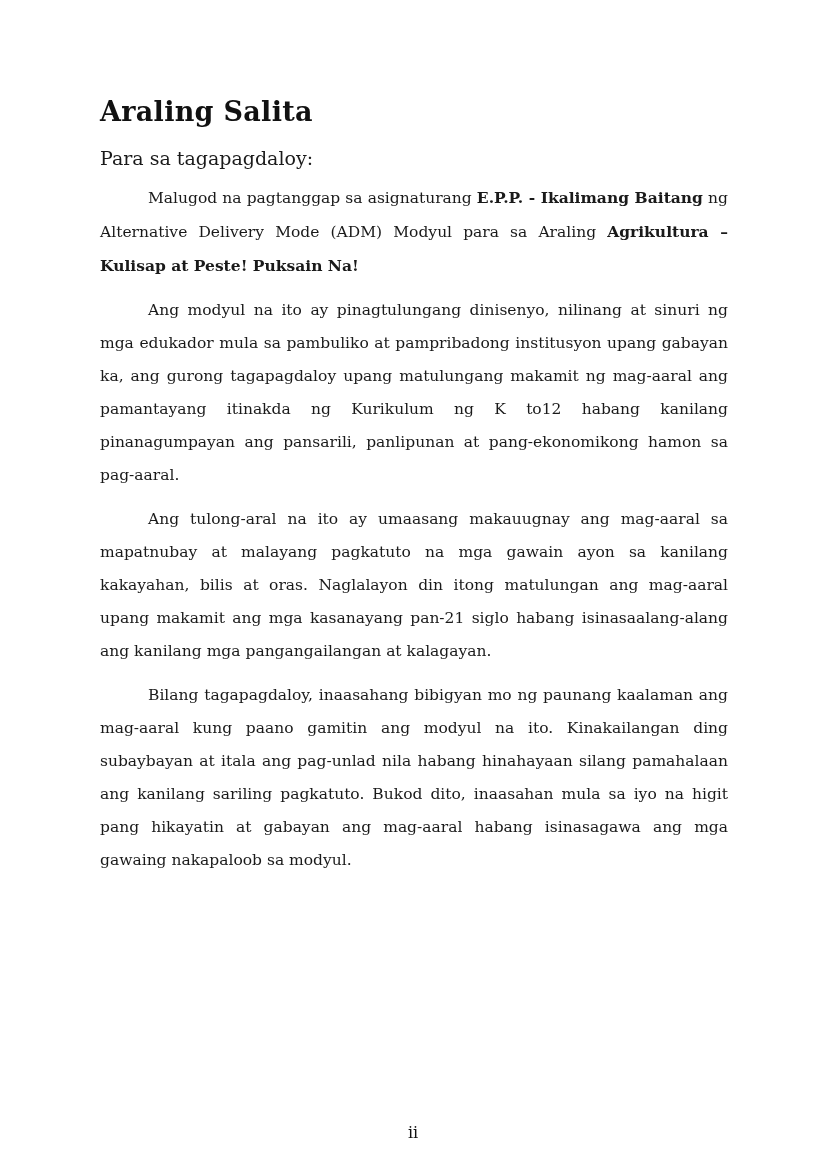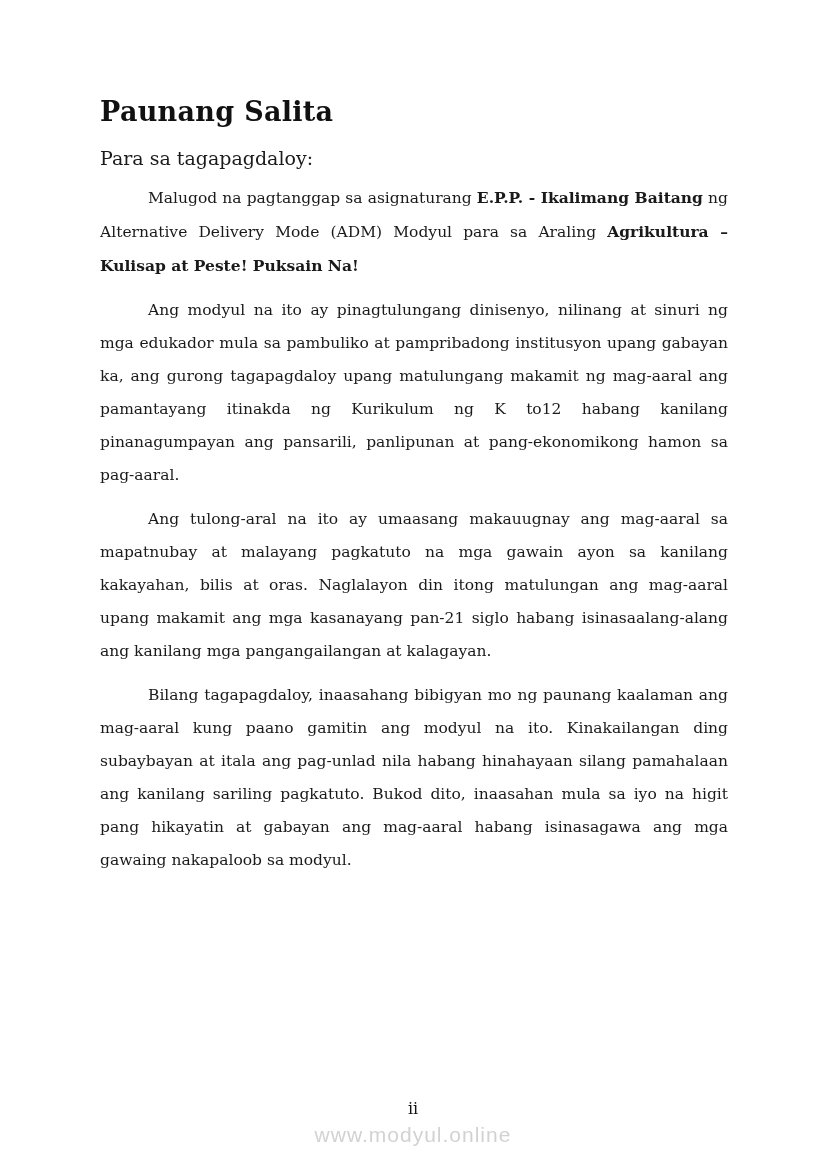--- a/index.html
+++ b/index.html
@@ -62,26 +62,25 @@
     font-family: "Liberation Sans", sans-serif;
     font-size: 21px;
     letter-spacing: 1px;
   }
 </style>
 </head>
 <body>
 
 <div class="page">
   <div class="content">
-    <h1 class="title">Paunang Salita</h1>
+    <h1 class="title">Araling Salita</h1>
     <p class="salutation">Para sa tagapagdaloy:</p>
     <div id="paragraphs">
         <p class="para"><span>Malugod na pagtanggap sa asignaturang </span><span class="bold">E.P.P. - Ikalimang Baitang</span><span> ng Alternative Delivery Mode (ADM) Modyul para sa Araling </span><span class="bold">Agrikultura – Kulisap at Peste! Puksain Na!</span></p>
         <p class="para"><span>Ang modyul na ito ay pinagtulungang dinisenyo, nilinang at sinuri ng mga edukador mula sa pambuliko at pampribadong institusyon upang gabayan ka, ang gurong tagapagdaloy upang matulungang makamit ng mag-aaral ang pamantayang itinakda ng Kurikulum ng K to12 habang kanilang pinanagumpayan ang pansarili, panlipunan at pang-ekonomikong hamon sa pag-aaral.</span></p>
         <p class="para"><span>Ang tulong-aral na ito ay umaasang makauugnay ang mag-aaral sa mapatnubay at malayang pagkatuto na mga gawain ayon sa kanilang kakayahan, bilis at oras. Naglalayon din itong matulungan ang mag-aaral upang makamit ang mga kasanayang pan-21 siglo habang isinasaalang-alang ang kanilang mga pangangailangan at kalagayan.</span></p>
         <p class="para"><span>Bilang tagapagdaloy, inaasahang bibigyan mo ng paunang kaalaman ang mag-aaral kung paano gamitin ang modyul na ito. Kinakailangan ding subaybayan at itala ang pag-unlad nila habang hinahayaan silang pamahalaan ang kanilang sariling pagkatuto. Bukod dito, inaasahan mula sa iyo na higit pang hikayatin at gabayan ang mag-aaral habang isinasagawa ang mga gawaing nakapaloob sa modyul.</span></p>
       </div>
   </div>
   <div class="footer">
     <div class="page-number">ii</div>
-    <div class="watermark" style="color: rgb(210, 210, 210);">www.modyul.online</div>
   </div>
 </div>
 
 </body></html>

